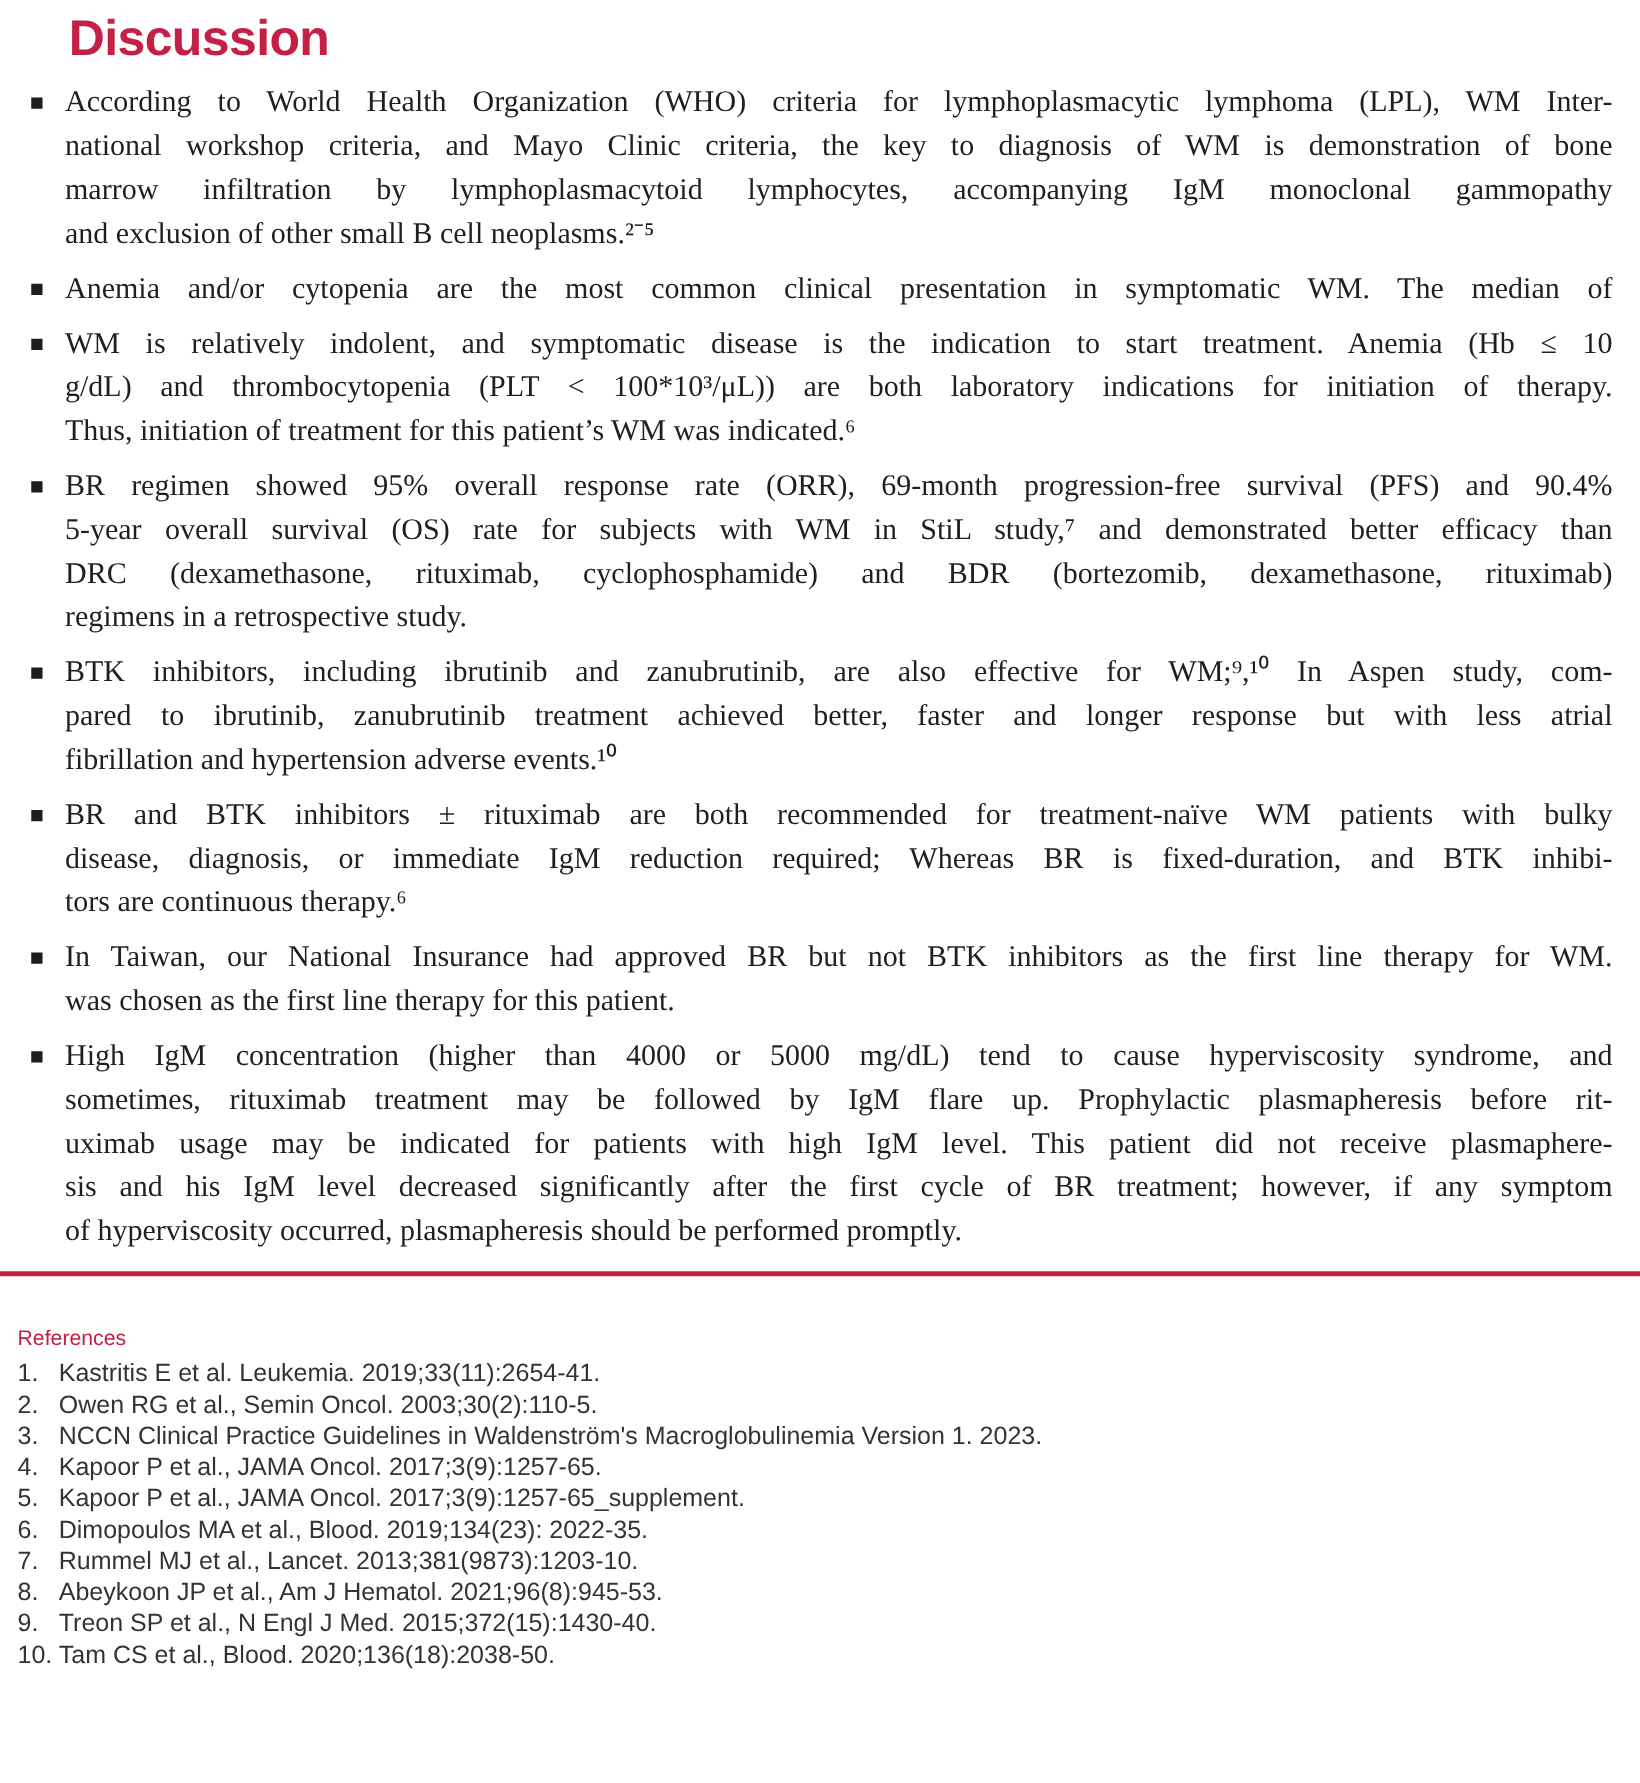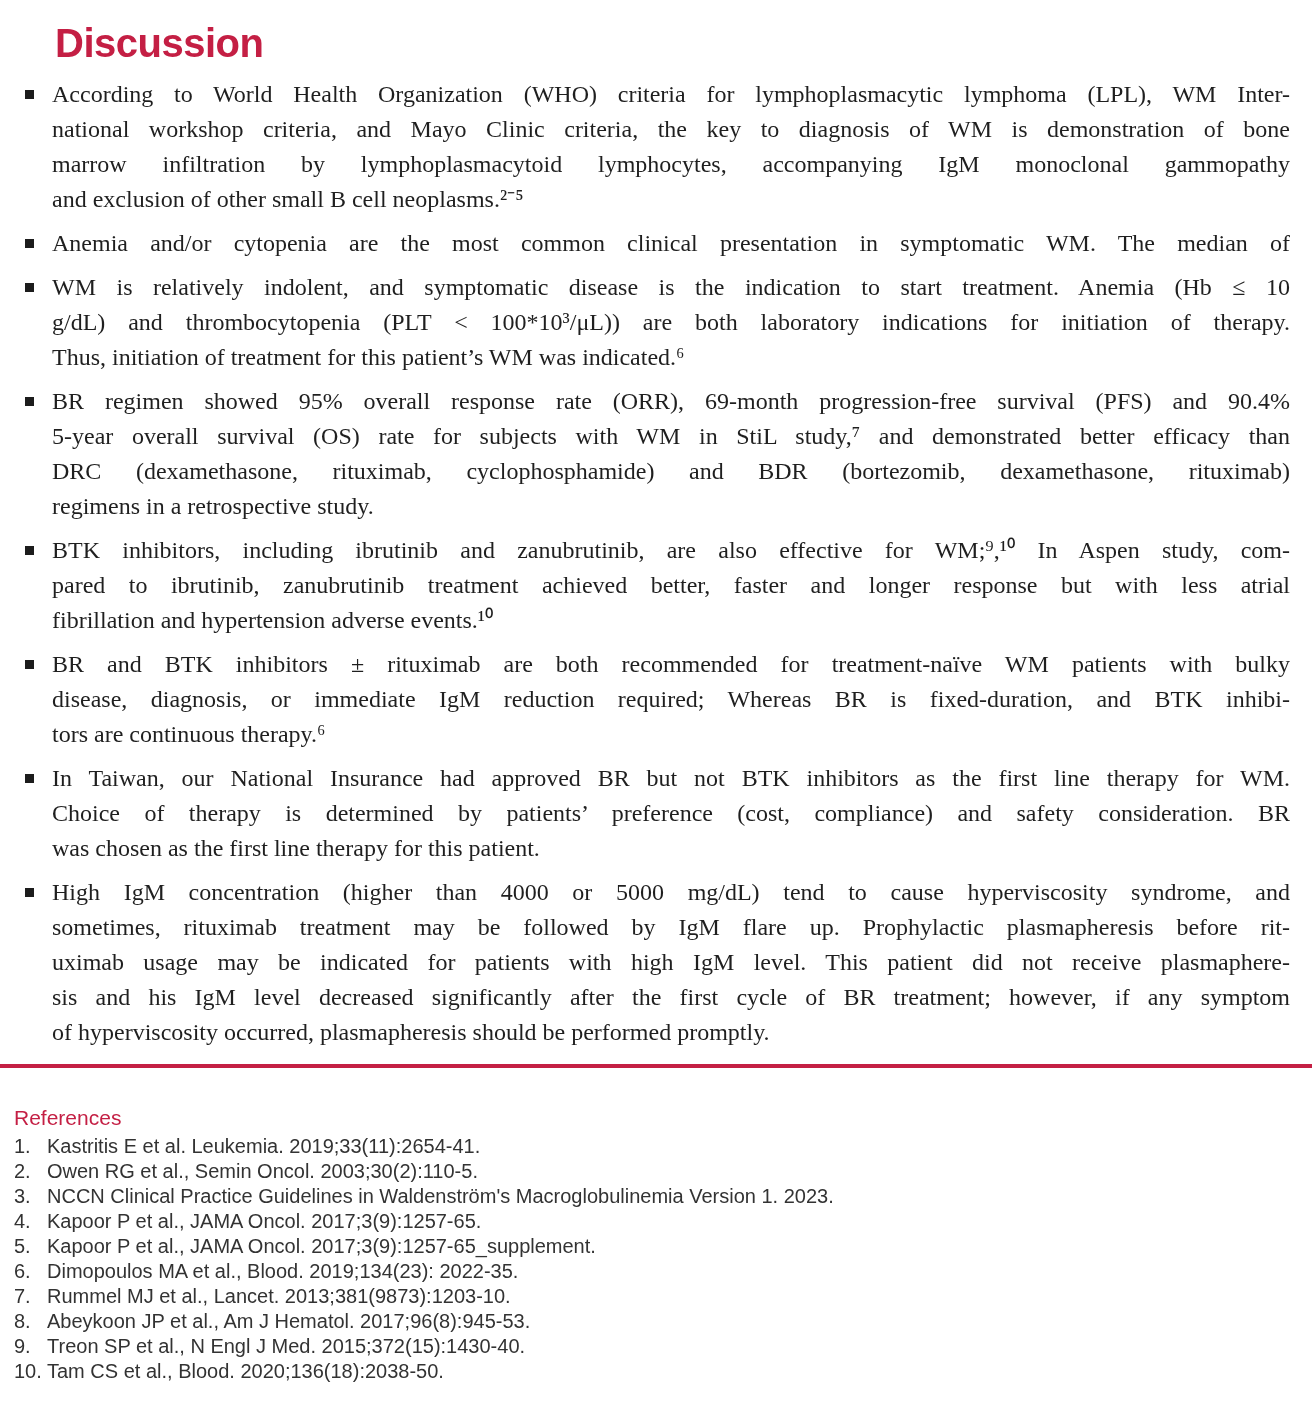--- a/index.html
+++ b/index.html
@@ -5,21 +5,21 @@
   * { margin: 0; padding: 0; box-sizing: border-box; }
   html, body { background: #ffffff; }
   body {
     width: 1312px;
     height: 1426px;
     font-family: "Liberation Sans", "DejaVu Sans", sans-serif;
     color: #1f1f1f;
     overflow: hidden;
     position: relative;
   }
-  .page { width: 1312px; height: 1426px; padding-top: 20px; }
+  .page { width: 1312px; height: 1426px; padding-top: 8px; }
 
   .doc-title {
     margin-left: 55px;
     font-size: 40px;
     line-height: 46px;
     font-weight: bold;
     color: #c41f44;
     letter-spacing: -0.5px;
   }
 
@@ -48,21 +48,21 @@
 
   .divider {
     margin-top: 14px;
     width: 1312px;
     height: 4px;
     background: #c41f44;
   }
 
   .references { margin-top: 37px; padding-left: 14px; }
   .ref-title {
-    font-size: 21px;
+    font-size: 17px;
     line-height: 26px;
     color: #c41f44;
   }
   .ref-list { margin-top: 3px; }
   .ref-item {
     display: grid;
     grid-template-columns: 33px auto;
     font-size: 20px;
     line-height: 25px;
     color: #333333;
@@ -128,21 +128,20 @@
         <div class="ln j">BR and BTK inhibitors ± rituximab are both recommended for treatment-naïve WM patients with bulky</div>
         <div class="ln j">disease, diagnosis, or immediate IgM reduction required; Whereas BR is fixed-duration, and BTK inhibi-</div>
         <div class="ln">tors are continuous therapy.⁶</div>
       </div>
     </div>
 
     <div class="bullet">
       <span class="marker"></span>
       <div class="btext">
         <div class="ln j">In Taiwan, our National Insurance had approved BR but not BTK inhibitors as the first line therapy for WM.</div>
-        <div class="ln j">Choice of therapy is determined by patients’ preference (cost, compliance) and safety consideration. BR</div>
         <div class="ln">was chosen as the first line therapy for this patient.</div>
       </div>
     </div>
 
     <div class="bullet">
       <span class="marker"></span>
       <div class="btext">
         <div class="ln j">High IgM concentration (higher than 4000 or 5000 mg/dL) tend to cause hyperviscosity syndrome, and</div>
         <div class="ln j">sometimes, rituximab treatment may be followed by IgM flare up. Prophylactic plasmapheresis before rit-</div>
         <div class="ln j">uximab usage may be indicated for patients with high IgM level. This patient did not receive plasmaphere-</div>
@@ -181,21 +180,21 @@
       <div class="ref-item">
         <span>6.</span>
         <span>Dimopoulos MA et al., Blood. 2019;134(23): 2022-35.</span>
       </div>
       <div class="ref-item">
         <span>7.</span>
         <span>Rummel MJ et al., Lancet. 2013;381(9873):1203-10.</span>
       </div>
       <div class="ref-item">
         <span>8.</span>
-        <span>Abeykoon JP et al., Am J Hematol. 2017;96(8):945-53.</span>
+        <span>Abeykoon JP et al., Am J Hematol. 2021;96(8):945-53.</span>
       </div>
       <div class="ref-item">
         <span>9.</span>
         <span>Treon SP et al., N Engl J Med. 2015;372(15):1430-40.</span>
       </div>
       <div class="ref-item">
         <span>10.</span>
         <span>Tam CS et al., Blood. 2020;136(18):2038-50.</span>
       </div>
     </div>

